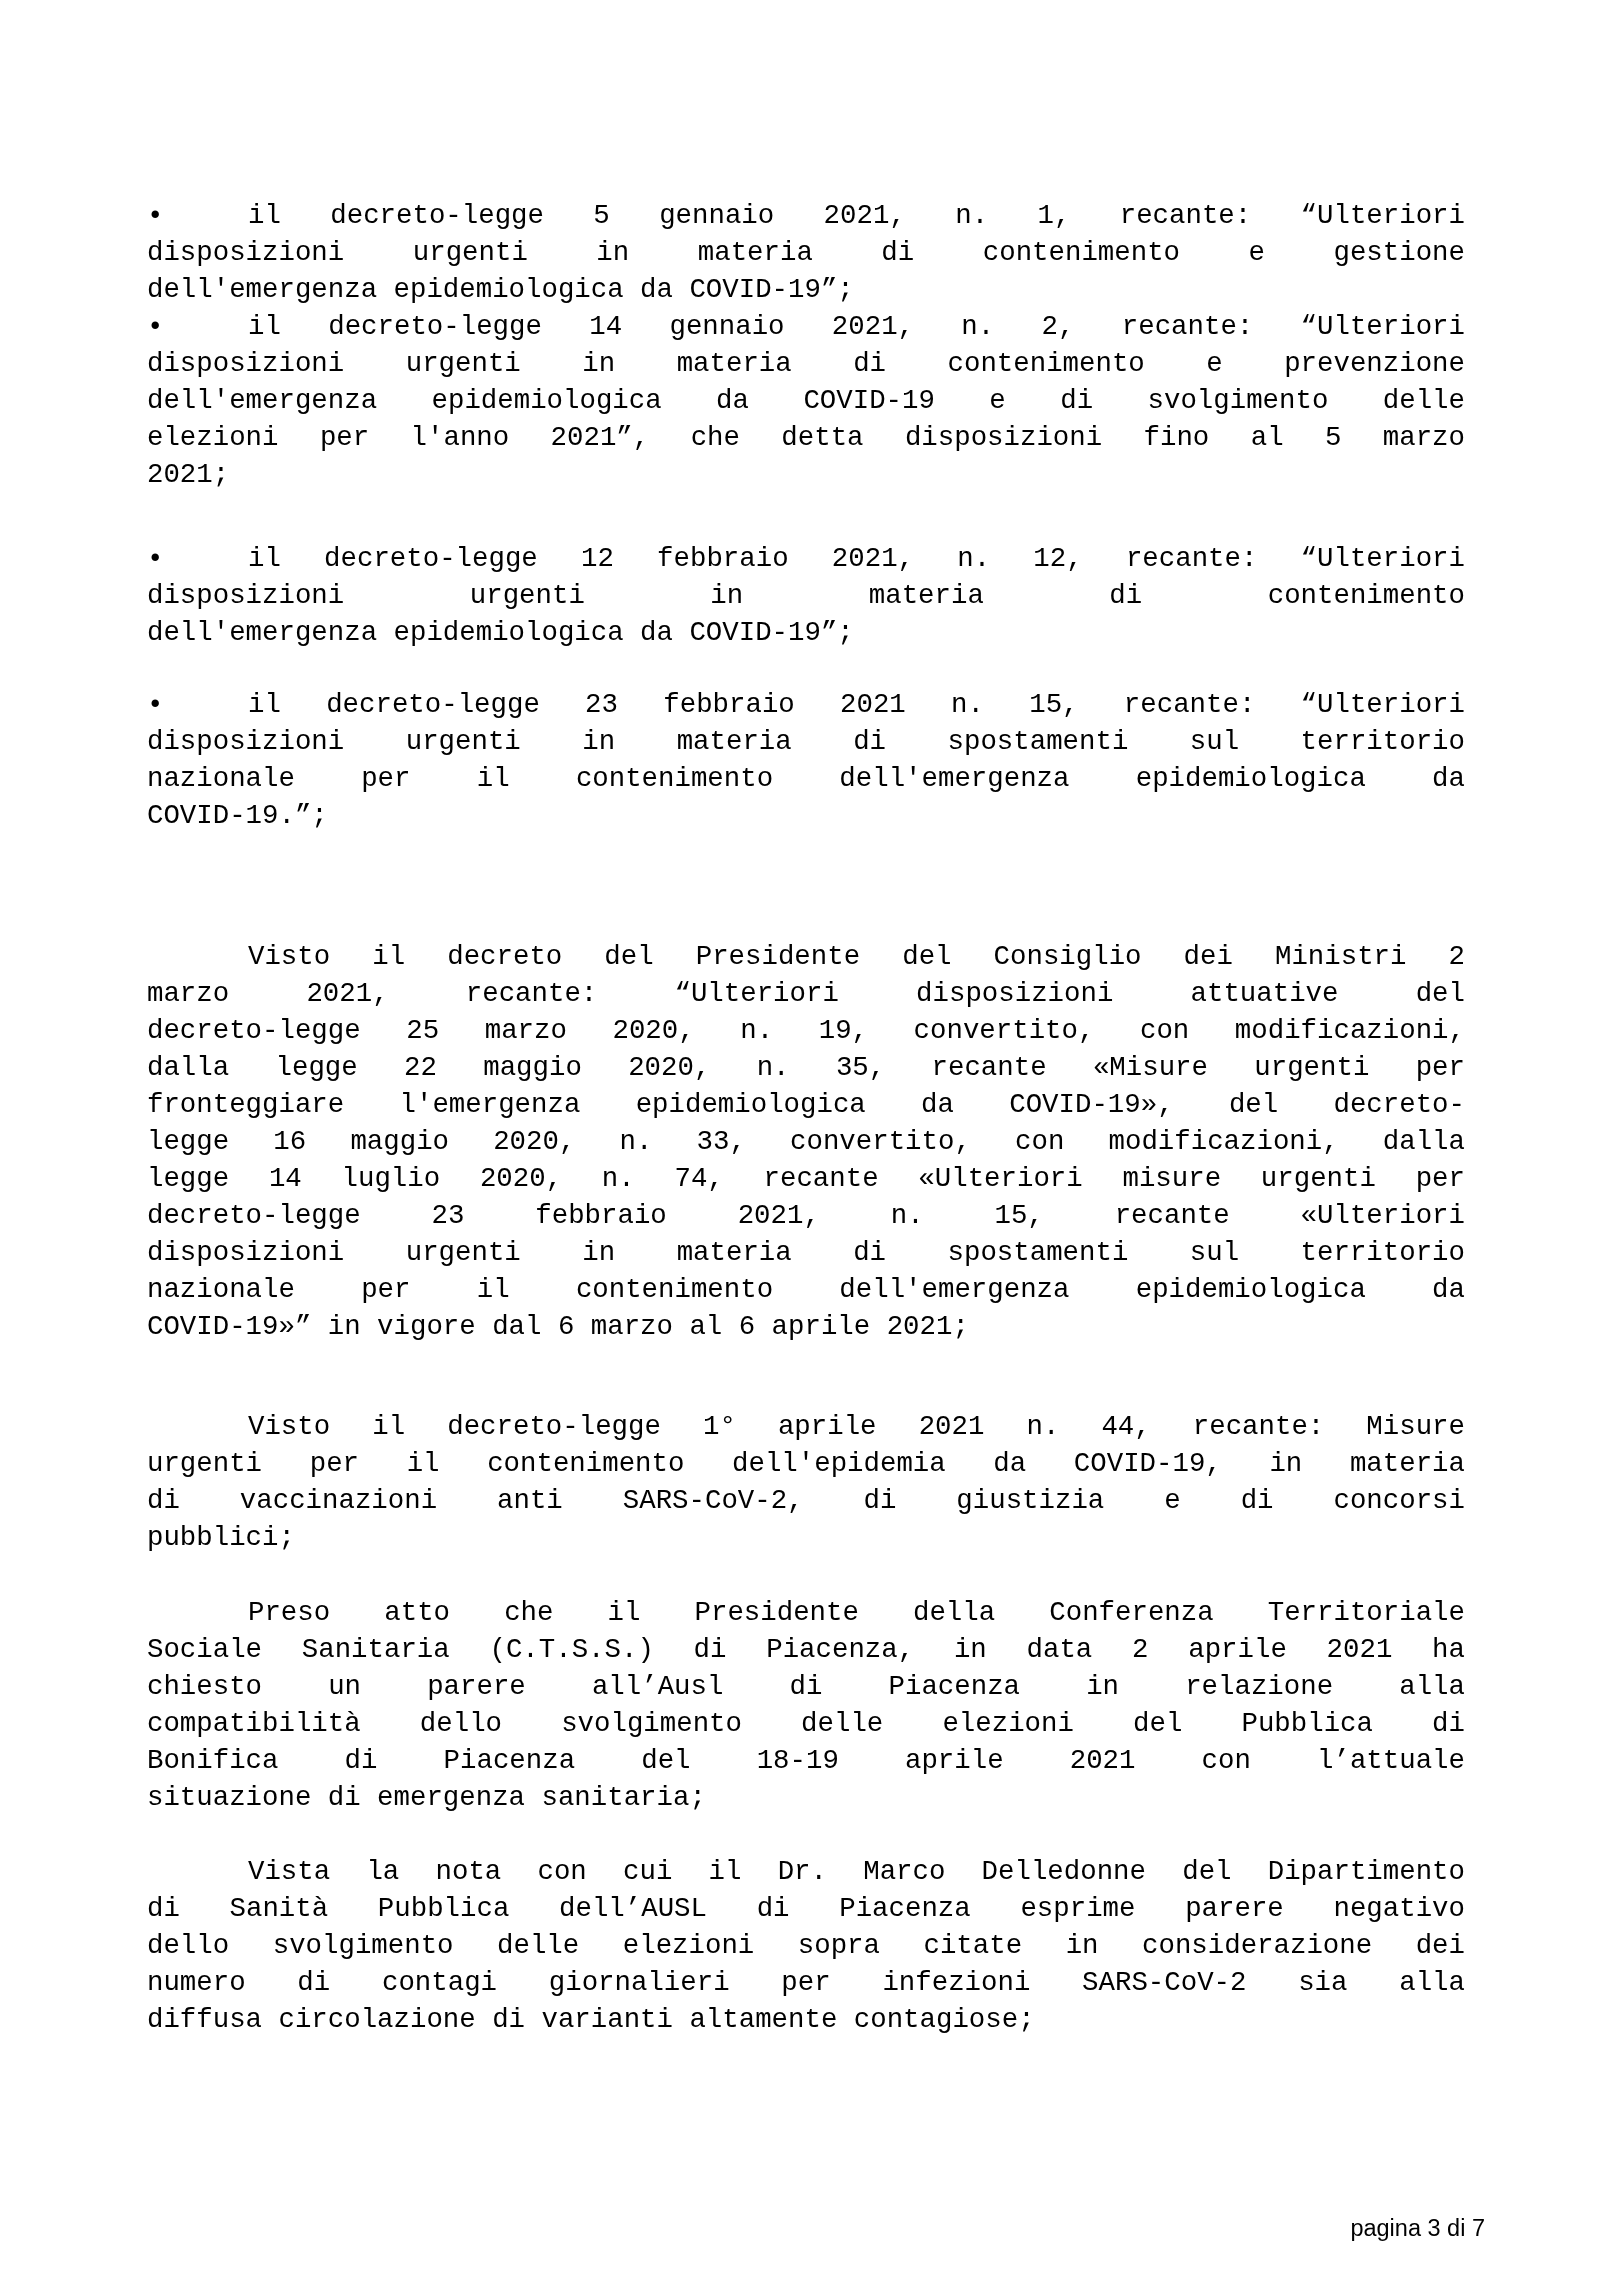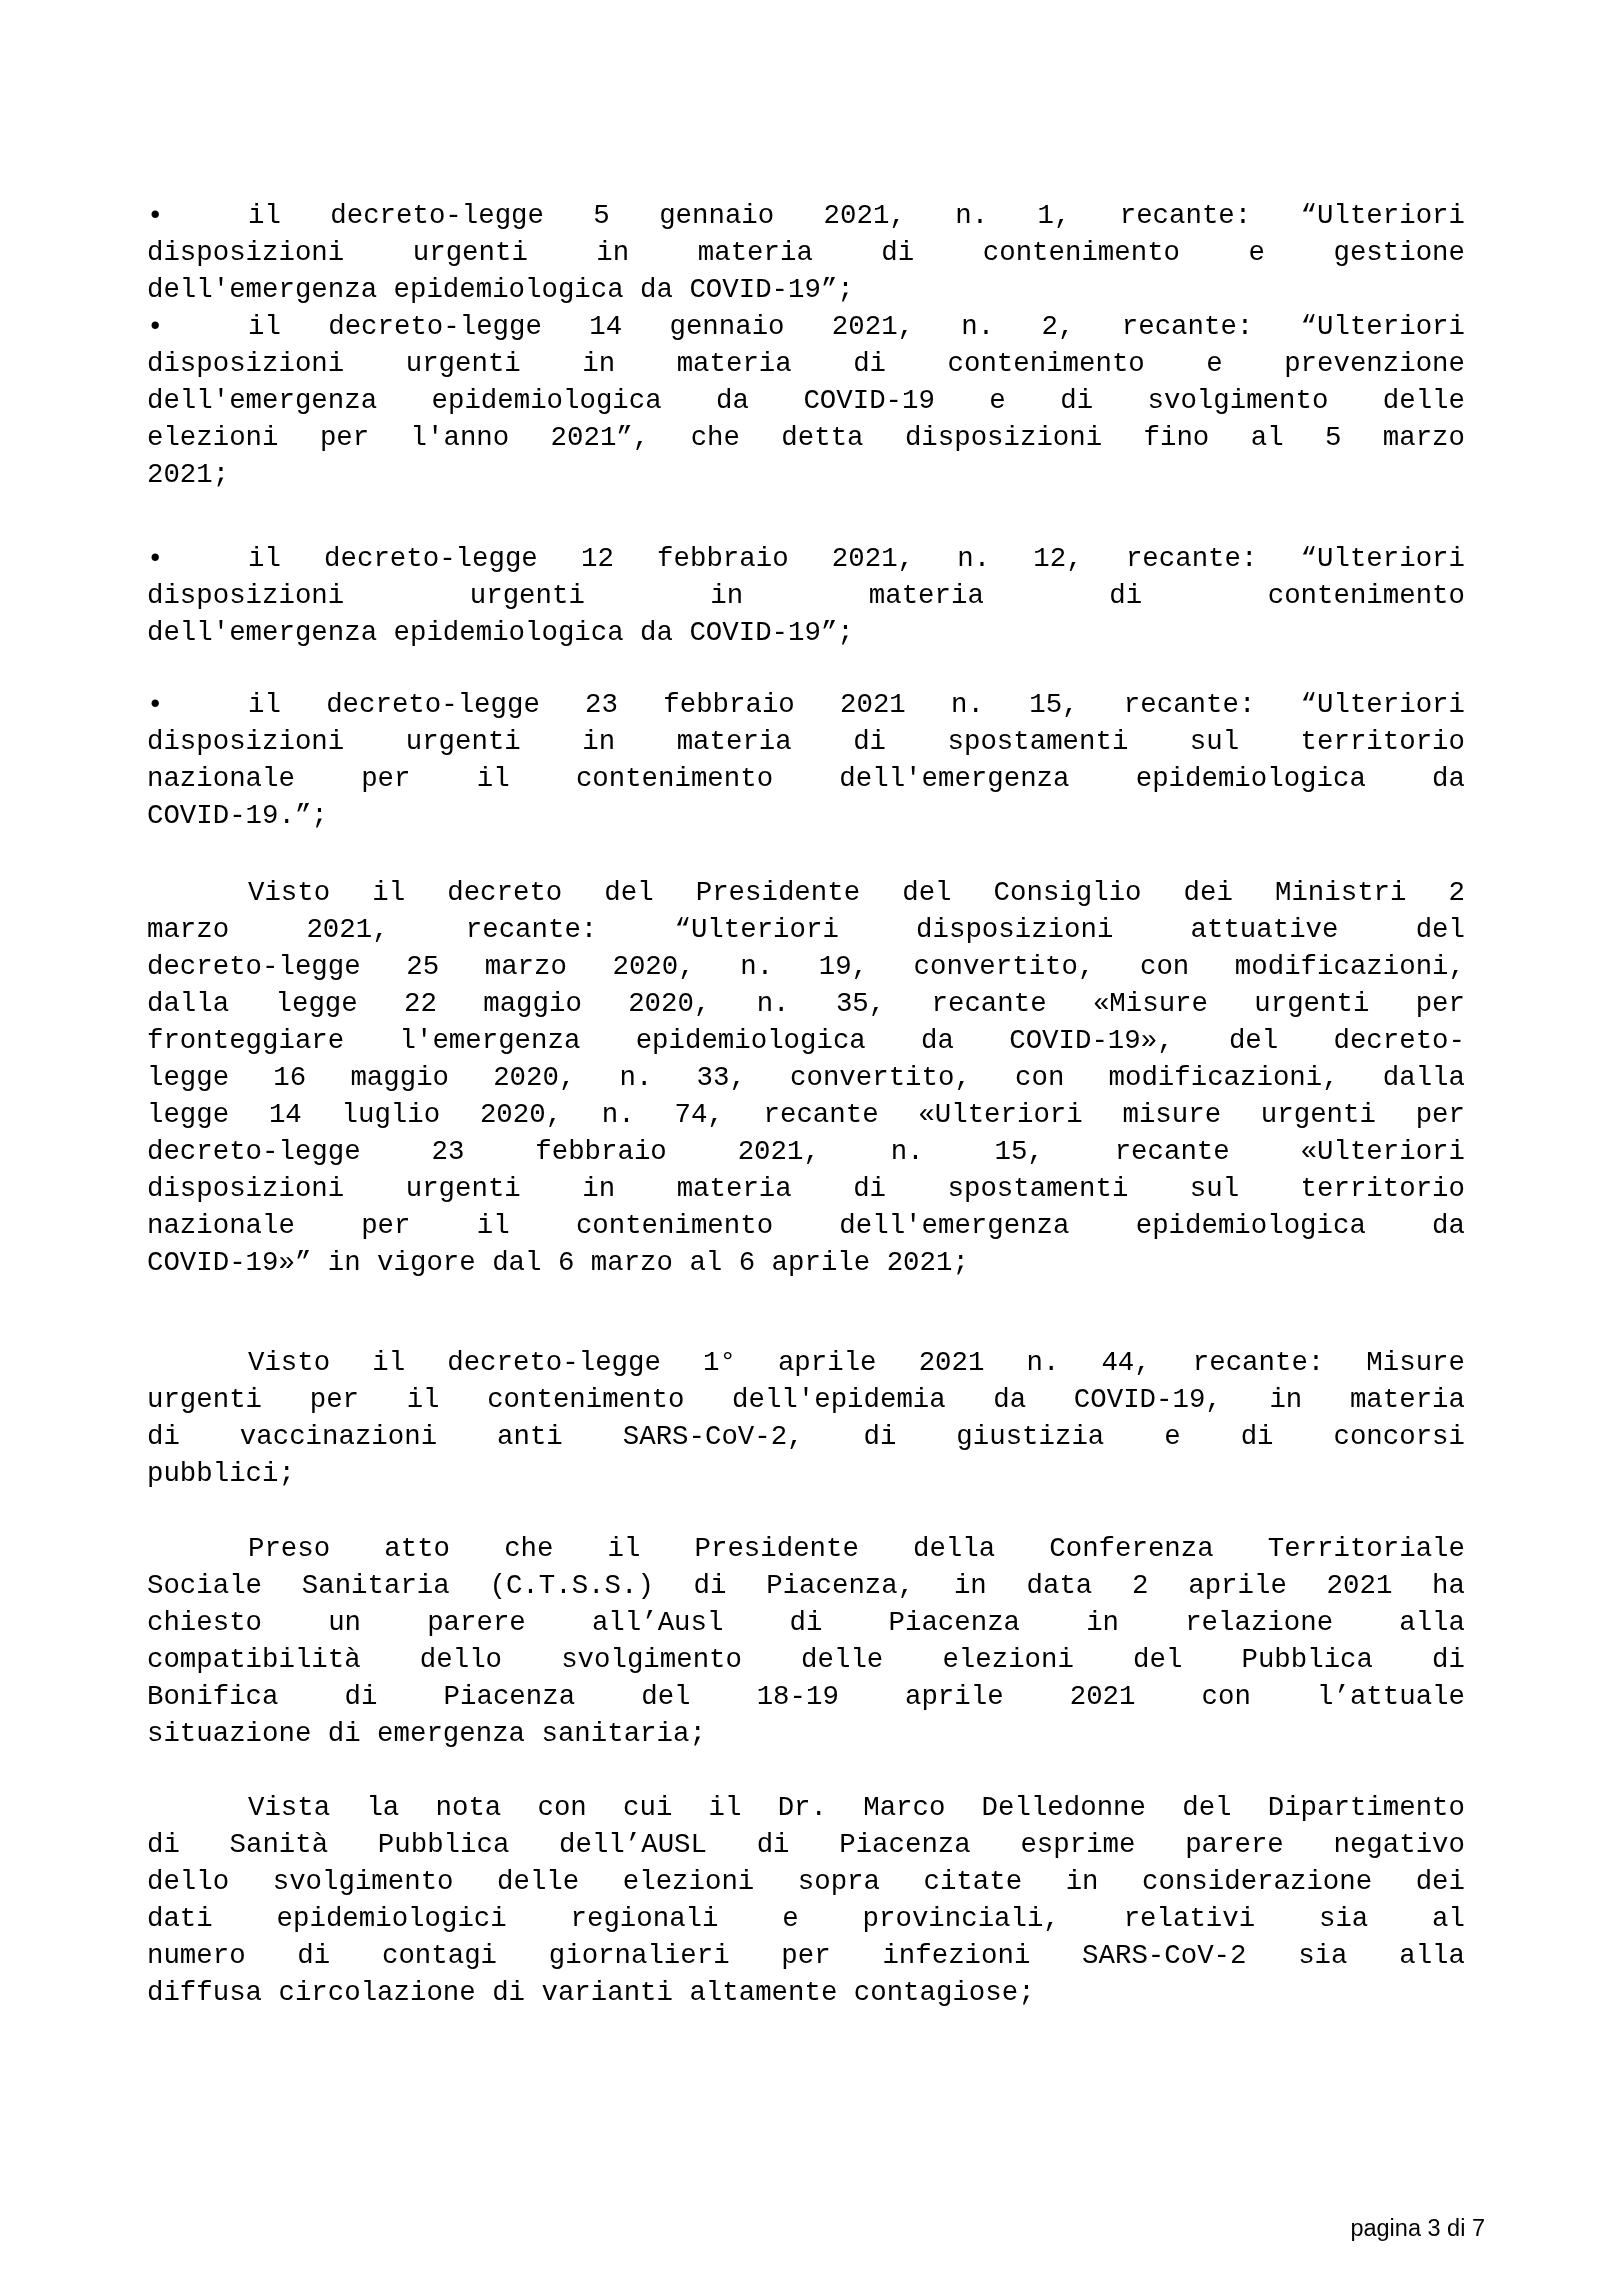--- a/index.html
+++ b/index.html
@@ -34,21 +34,21 @@
   .first { padding-left:101px; }
   .bline { position:relative; padding-left:101px; }
   .bullet {
     position:absolute;
     left:0; top:0;
     width:19.6px;
     text-align:left;
   }
   .m48 { margin-top:47px; }
   .m36 { margin-top:35px; }
-  .m74 { margin-top:40px; }
+  .m74 { margin-top:104px; }
   .m41 { margin-top:63px; }
   .m39 { margin-top:38px; }
   .m38 { margin-top:37px; }
   .footer {
     position:absolute;
     top:2215px; right:135px;
     font-family:Liberation Sans, sans-serif;
     font-size:23.5px;
     line-height:27.4px;
     color:#000000;
@@ -126,21 +126,20 @@
       <div class="line">chiesto un parere all’Ausl di Piacenza in relazione alla</div>
       <div class="line">compatibilità dello svolgimento delle elezioni del Pubblica di</div>
       <div class="line">Bonifica di Piacenza del 18-19 aprile 2021 con l’attuale</div>
       <div class="line last">situazione di emergenza sanitaria;</div>
     </div>
 
     <div class="para m38">
       <div class="line first">Vista la nota con cui il Dr. Marco Delledonne del Dipartimento</div>
       <div class="line">di Sanità Pubblica dell’AUSL di Piacenza esprime parere negativo</div>
       <div class="line">dello svolgimento delle elezioni sopra citate in considerazione dei</div>
-      <div class="line">dati epidemiologici regionali e provinciali, relativi sia al</div>
       <div class="line">numero di contagi giornalieri per infezioni SARS-CoV-2 sia alla</div>
       <div class="line last">diffusa circolazione di varianti altamente contagiose;</div>
     </div>
 
   </div>
 
   <div class="footer">
     <span>pagina 3 di 7</span>
   </div>
 </div>

